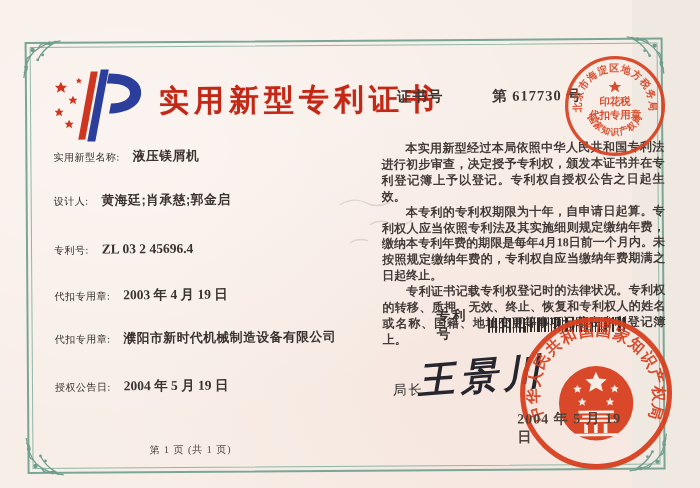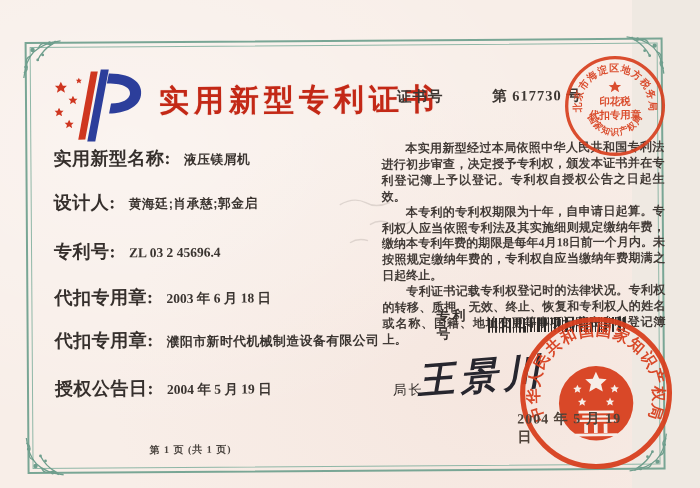--- a/index.html
+++ b/index.html
@@ -41,21 +41,21 @@
   .certno{
     position:absolute;left:398px;top:88px;
     font-size:14.5px;font-weight:bold;color:#3d3733;letter-spacing:1px;
   }
   .certno .lbl{margin-right:44px;}
   
   .field{
     position:absolute;left:54px;width:330px;white-space:nowrap;
     color:#352f2c;
   }
-  .flabel{font-size:18px;font-weight:bold;letter-spacing:.5px;}
+  .flabel{font-size:10px;font-weight:normal;letter-spacing:.5px;}
   .fvalue{font-size:13.5px;font-weight:bold;margin-left:9px;color:#3a3430;font-family:Liberation Serif, serif;}
   .fvalue.sansv{font-family:"Liberation Sans",sans-serif;font-size:12.8px;letter-spacing:.5px;}
   
   .bodytext{
     position:absolute;left:382px;top:142px;width:283px;
     font-size:12px;line-height:15.9px;color:#423b37;font-weight:600;
     text-align:justify;
   }
   .bodytext p{margin:0;text-indent:2em;}
   
@@ -70,21 +70,21 @@
     letter-spacing:6px;transform:rotate(-4deg);white-space:nowrap;
     font-family:"DejaVu Serif", serif;
   }
   .issue-date{
     position:absolute;left:516px;top:412px;
     font-size:14px;font-weight:bold;color:#4e4239;letter-spacing:1px;z-index:5;
   }
   
   .footer-page{
     position:absolute;left:148px;top:442px;
-    font-size:10px;color:#4a443f;letter-spacing:1px;font-weight:bold;
+    font-size:10px;color:#4a443f;letter-spacing:1px;font-weight:normal;
   }
   
   .seal{position:absolute;}
   .seal-tax{left:564px;top:56px;width:104px;height:104px;opacity:.92;}
   .seal-main{left:516px;top:316px;width:158px;height:158px;opacity:.95;}
   .smudge{position:absolute;opacity:.18;color:#6b625c;}
 </style>
 </head>
 <body>
 
@@ -175,21 +175,21 @@
   <div class="field" style="top:189px">
     <span class="flabel">设计人:</span>
     <span class="fvalue sansv">黄海廷;肖承慈;郭金启</span>
   </div>
   <div class="field" style="top:238px">
     <span class="flabel">专利号:</span>
     <span class="fvalue">ZL 03 2 45696.4</span>
   </div>
   <div class="field" style="top:284px">
     <span class="flabel">代扣专用章:</span>
-    <span class="fvalue">2003 年 6 月 18 日</span>
+    <span class="fvalue">2003 年 4 月 19 日</span>
   </div>
   <div class="field" style="top:327px">
     <span class="flabel">代扣专用章:</span>
     <span class="fvalue sansv">濮阳市新时代机械制造设备有限公司</span>
   </div>
   <div class="field" style="top:375px">
     <span class="flabel">授权公告日:</span>
     <span class="fvalue">2004 年 5 月 19 日</span>
   </div>
 

